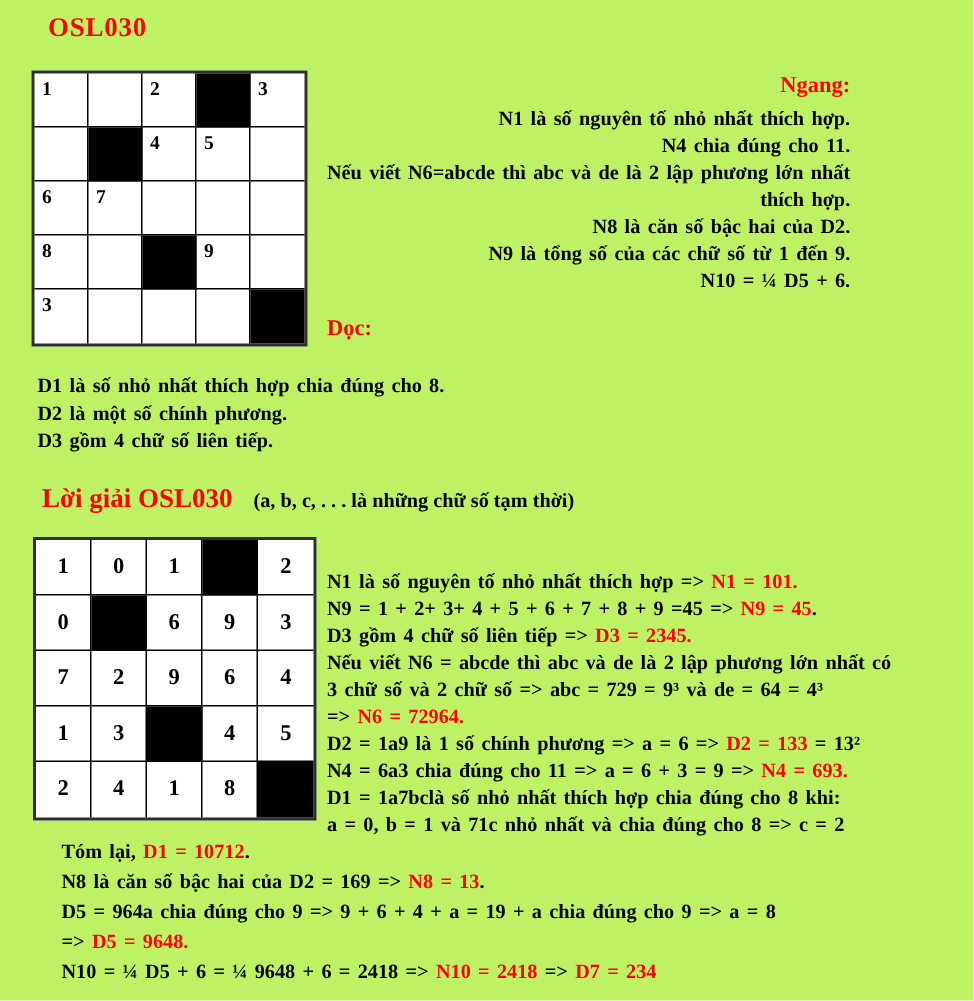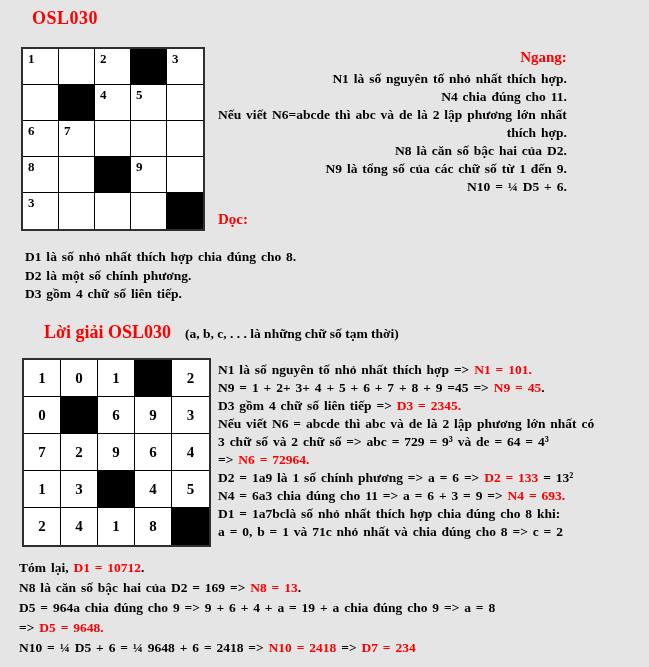--- a/index.html
+++ b/index.html
@@ -1,17 +1,17 @@
 <!DOCTYPE html>
 <html><head>
 <meta charset="utf-8">
 <style>
   html,body { margin:0; padding:0; background:#ffffff; }
   .page {
-    position:relative; width:649px; height:667px; background:#e5e5e5;
+    position:relative; width:649px; height:667px; background:#bef264;
     font-family:"Liberation Serif","DejaVu Serif",serif; font-weight:bold; color:#000;
     overflow:hidden;
   }
   .title { position:absolute; left:32px; top:8px; margin:0; font-size:18px; color:#ff0000; letter-spacing:0.5px; }
 
   .grid {
     position:absolute; display:grid;
     grid-template-columns:repeat(5,1fr); grid-template-rows:repeat(5,1fr);
     border:2px solid #2f2f2f; background:#ffffff;
   }
@@ -26,26 +26,26 @@
 
   .tline { line-height:18px; font-size:13.5px; white-space:nowrap; word-spacing:1.5px; }
   .sec-heading { color:#ff0000; font-size:15px; }
 
   .ngang { position:absolute; left:218px; top:49px;text-align:right; }
   .ngang .sec-heading { margin-bottom:4px; }
   .doc-heading { position:absolute; left:218px; top:211px; }
   .down-clues { position:absolute; left:25px; top:248px; }
   .down-clues .tline { line-height:18.5px; }
 
-  .sol-heading-row { position:absolute; left:44px; top:322px; white-space:nowrap; }
+  .sol-heading-row { position:absolute; left:28px; top:322px; white-space:nowrap; }
   .sol-heading { color:#ff0000; font-size:18px; }
   .sol-note { font-size:13.5px; margin-left:14px; }
 
-  .sol-lines { position:absolute; left:218px; top:361px; }
-  .summary-lines { position:absolute; left:19px; top:558px; }
+  .sol-lines { position:absolute; left:218px; top:379px; }
+  .summary-lines { position:absolute; left:41px; top:558px; }
   .summary-lines .tline { line-height:20px; }
 
   .red { color:#ff0000; }
   .blk { color:#000000; }
 </style>
 </head>
 <body>
 
 <div class="page">
 

